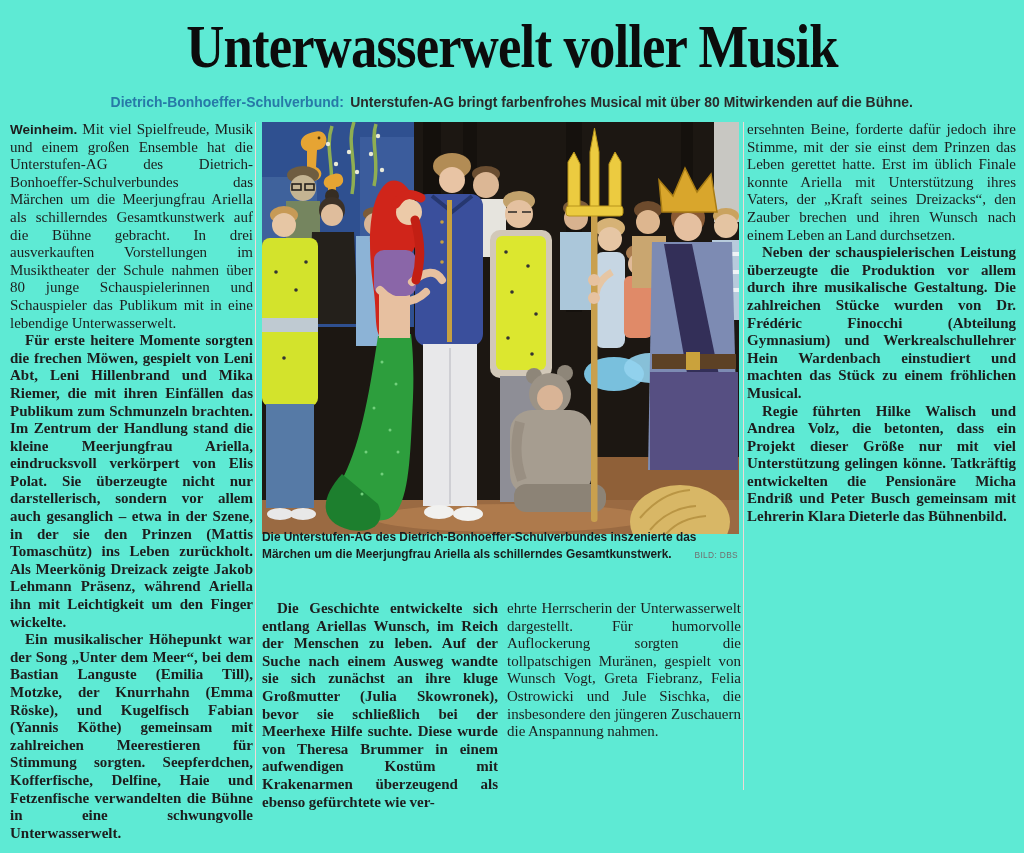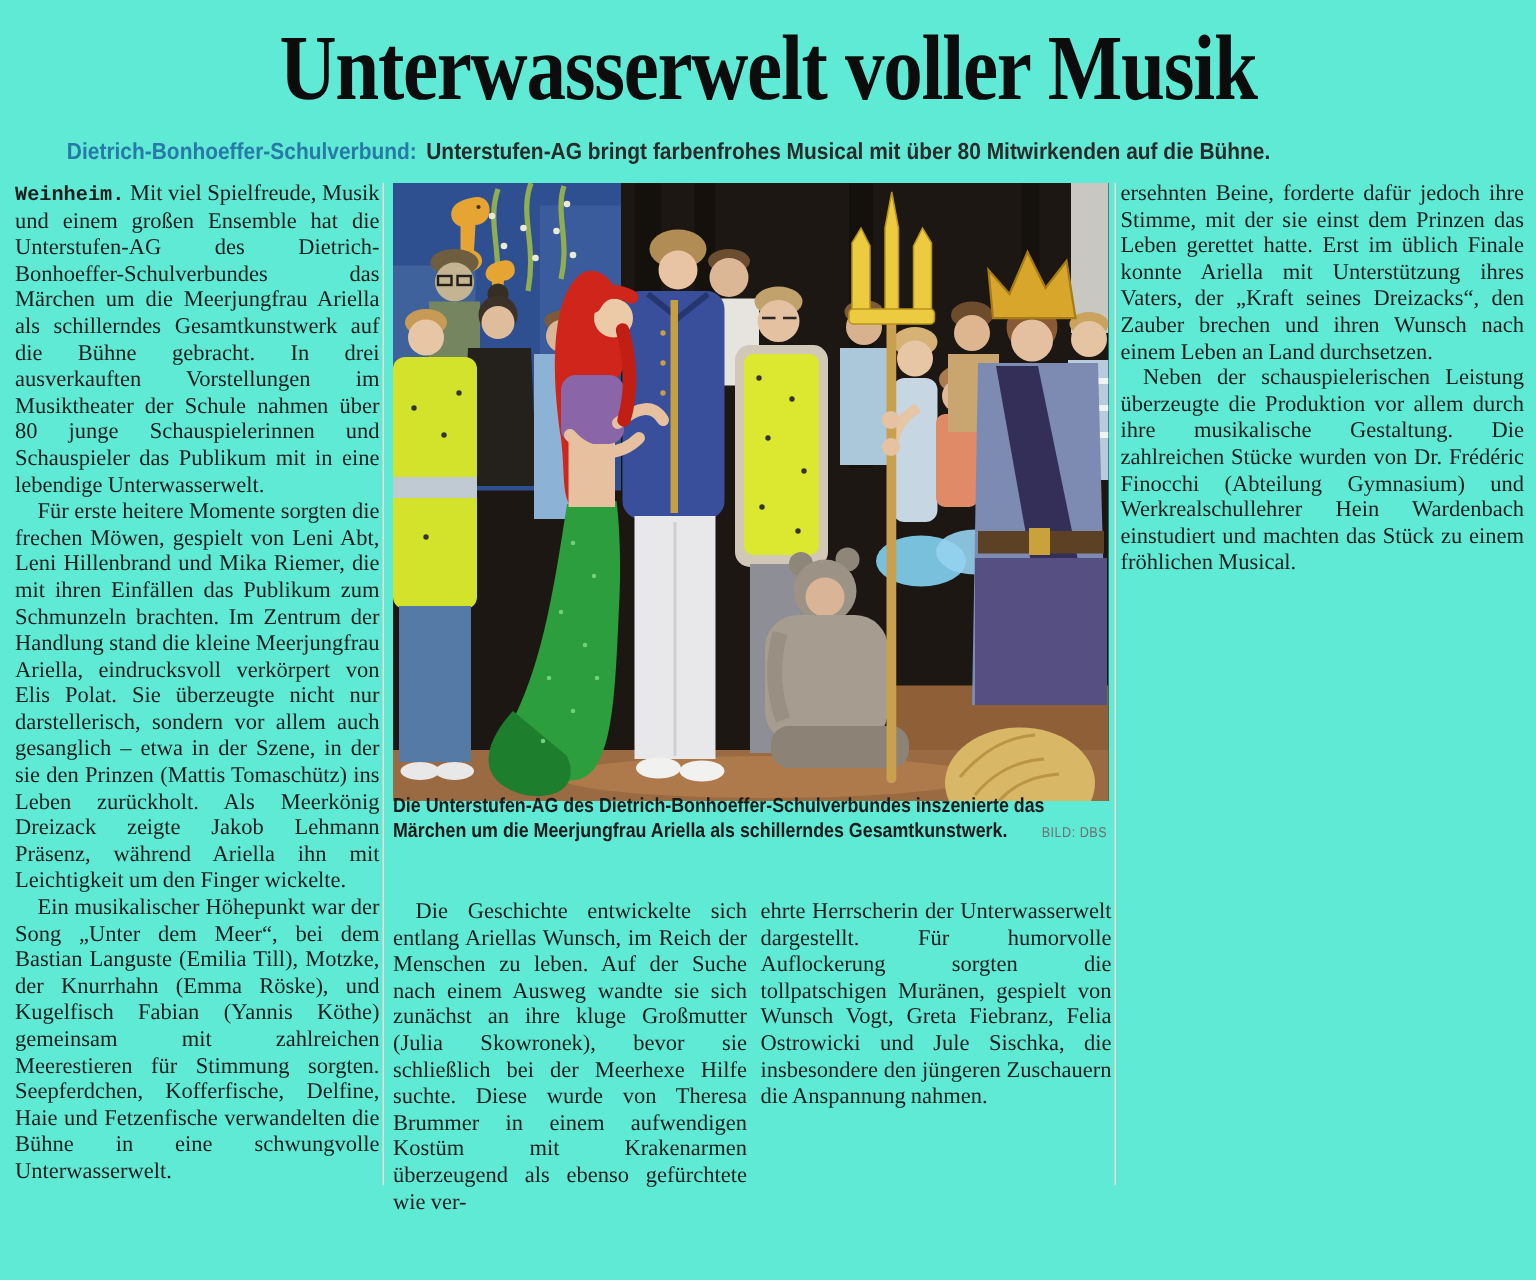--- a/index.html
+++ b/index.html
@@ -2,34 +2,34 @@
 <html lang="de"><head>
 <meta charset="utf-8">
 <style>
   html,body{margin:0;padding:0;background:#ffffff;}
   .page{position:relative;width:1024px;height:853px;background:#5eead4;overflow:hidden;
         font-family:"Liberation Serif",serif;}
   
   .headline{position:absolute;top:14px;left:0;width:1024px;text-align:center;
             font-family:"Liberation Serif",serif;font-weight:700;font-size:62px;line-height:1.05;
             color:#0c0c0c;transform:scaleX(.85);letter-spacing:-1px;}
-  .kicker{position:absolute;top:93px;left:0;width:1024px;text-align:left;white-space:nowrap;}
+  .kicker{position:absolute;top:93px;left:0;width:1024px;text-align:center;white-space:nowrap;}
   .kicker-inner{display:inline-block;transform:scaleX(.9);
             font-family:"Liberation Sans",sans-serif;font-weight:700;font-size:15.5px;color:#2a2a2a;}
   .kicker-label{color:#2779a7;margin-right:7px;}
   
   .col{position:absolute;text-align:justify;font-size:15px;line-height:17.6px;color:#1d1d1d;
        hyphens:auto;-webkit-hyphens:auto;word-spacing:-0.3px;}
   .col p{margin:0;}
-  .col p.ind{text-indent:15px;}
+  .col p.ind{text-indent:15px;font-weight:bold;}
   .col1{left:10px;top:121px;width:243px;}
   .col2{left:262px;top:600px;width:236px;}
   .col3{left:507px;top:600px;width:234px;}
   .col4{left:747px;top:121px;width:269px;}
-  .dateline{font-family:Liberation Mono, monospace;font-weight:700;font-size:13.5px;margin-top:44px;}
+  .dateline{font-family:Liberation Sans, sans-serif;font-weight:700;font-size:13.5px;margin-top:44px;}
   
   .photo{position:absolute;left:262px;top:122px;width:477px;height:412px;background:#1c1712;}
   .photo svg{display:block;}
   .caption{position:absolute;left:262px;top:528px;width:500px;}
   .caption-inner{transform:scaleX(.88);transform-origin:left top;width:542px;
        font-family:"Liberation Sans",sans-serif;font-weight:700;font-size:13.5px;line-height:17px;color:#1b1b1b;}
   .credit{font-weight:400;font-size:9.5px;color:#707070;margin-left:26px;letter-spacing:.4px;}
   
   .rule{position:absolute;width:1px;background:#eed9d5;}
   .rule-left{left:255px;top:122px;height:668px;}
@@ -264,15 +264,16 @@
     <p class="ind">Die Geschichte entwickelte sich entlang Ariellas Wunsch, im Reich der Menschen zu leben. Auf der Suche nach einem Ausweg wandte sie sich zunächst an ihre kluge Großmutter (Julia Skowronek), bevor sie schließlich bei der Meerhexe Hilfe suchte. Diese wurde von Theresa Brummer in einem aufwendigen Kostüm mit Krakenarmen überzeugend als ebenso gefürchtete wie ver-</p>
   </div>
 
   <div class="col col3">
     <p>ehrte Herrscherin der Unterwasserwelt dargestellt. Für humorvolle Auflockerung sorgten die tollpatschigen Muränen, gespielt von Wunsch Vogt, Greta Fiebranz, Felia Ostrowicki und Jule Sischka, die insbesondere den jüngeren Zuschauern die Anspannung nahmen.</p>
   </div>
 
   <div class="col col4">
     <p>ersehnten Beine, forderte dafür jedoch ihre Stimme, mit der sie einst dem Prinzen das Leben gerettet hatte. Erst im üblich Finale konnte Ariella mit Unterstützung ihres Vaters, der „Kraft seines Dreizacks“, den Zauber brechen und ihren Wunsch nach einem Leben an Land durchsetzen.</p>
     <p class="ind">Neben der schauspielerischen Leistung überzeugte die Produktion vor allem durch ihre musikalische Gestaltung. Die zahlreichen Stücke wurden von Dr. Frédéric Finocchi (Abteilung Gymnasium) und Werkrealschullehrer Hein Wardenbach einstudiert und machten das Stück zu einem fröhlichen Musical.</p>
+    <p class="ind">Regie führten Hilke Walisch und Andrea Volz, die betonten, dass ein Projekt dieser Größe nur mit viel Unterstützung gelingen könne. Tatkräftig entwickelten die Pensionäre Micha Endriß und Peter Busch gemeinsam mit Lehrerin Klara Dieterle das Bühnenbild.</p>
   </div>
 
 </div>
 
 </body></html>

